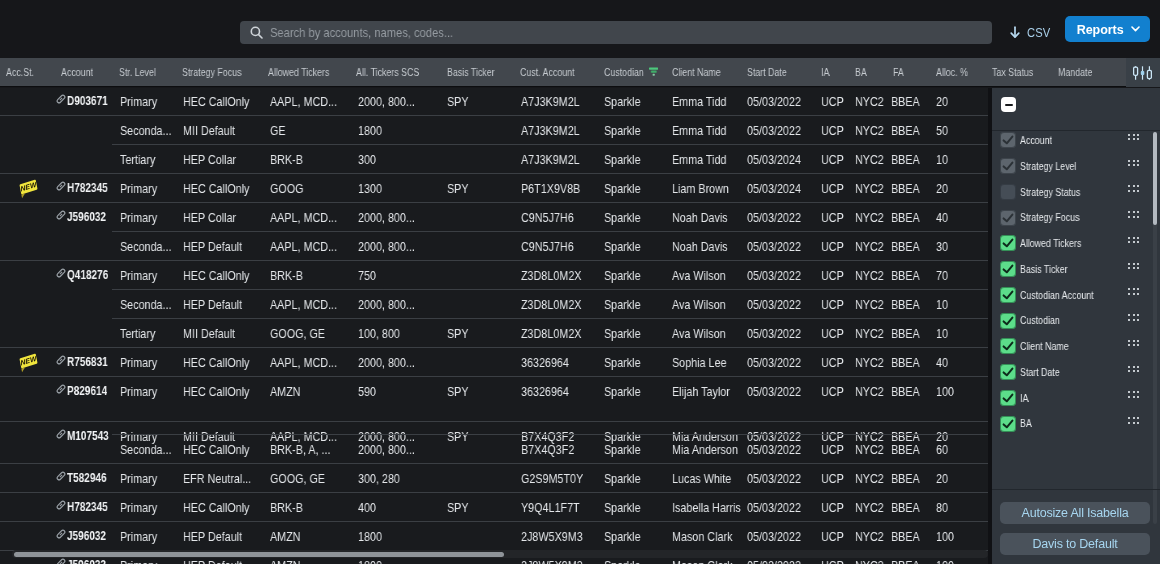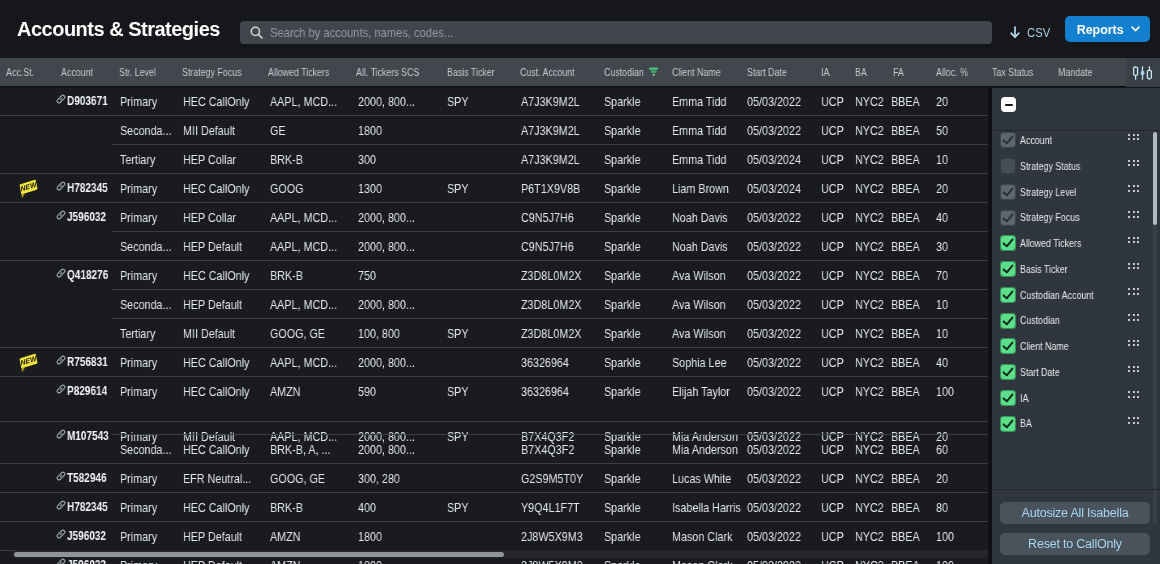--- a/index.html
+++ b/index.html
@@ -67,21 +67,20 @@
   .pbtn { position:absolute; left:8px; width:150px; height:22px; background:#4a525b; border-radius:5px; color:#a7d6f0; font-size:12.5px; letter-spacing:-0.2px; text-align:center; line-height:22px; cursor:pointer; }
   .pbtn.autosize { top:12px; }
   .pbtn.reset { top:43px; }
 </style>
 </head>
 <body>
 
 <div id="app">
 
   <div class="topbar">
-    <div class="page-title">Accounts &amp; Strategies</div>
     <div class="searchbar">
       <svg width="13" height="13" viewBox="0 0 13 13">
           <circle cx="5.4" cy="5.4" r="4.1" fill="none" stroke="#cfd4d9" stroke-width="1.6"></circle>
           <line x1="8.6" y1="8.6" x2="12" y2="12" stroke="#cfd4d9" stroke-width="1.6" stroke-linecap="round"></line>
         </svg>
       <span class="ph">Search by accounts, names, codes...</span>
     </div>
     <div class="csv-btn">
       <svg width="12" height="13" viewBox="0 0 12 13">
           <line x1="6" y1="1.2" x2="6" y2="10.6" stroke="#b6d8ef" stroke-width="1.7" stroke-linecap="round"></line>
@@ -498,38 +497,38 @@
           <div class="grip">
             <i style="left: 0px; top: 0px;"></i>
             <i style="left: 4.5px; top: 0px;"></i>
             <i style="left: 9px; top: 0px;"></i>
             <i style="left: 0px; top: 4.5px;"></i>
             <i style="left: 4.5px; top: 4.5px;"></i>
             <i style="left: 9px; top: 4.5px;"></i>
           </div>
         </div>
         <div class="pitem">
+          <div class="cb checked-disabled">
+            <svg width="16" height="16" viewBox="0 0 16 16">
+              <polyline points="3.6,8.4 6.8,11.3 12.4,4.6" fill="none" stroke="#2b3136" stroke-width="2" stroke-linecap="round" stroke-linejoin="round"></polyline>
+            </svg>
+          </div>
+          <div class="lbl">Strategy Level</div>
+          <div class="grip">
+            <i style="left: 0px; top: 0px;"></i>
+            <i style="left: 4.5px; top: 0px;"></i>
+            <i style="left: 9px; top: 0px;"></i>
+            <i style="left: 0px; top: 4.5px;"></i>
+            <i style="left: 4.5px; top: 4.5px;"></i>
+            <i style="left: 9px; top: 4.5px;"></i>
+          </div>
+        </div>
+        <div class="pitem">
           <div class="cb unchecked-disabled"></div>
           <div class="lbl">Strategy Status</div>
-          <div class="grip">
-            <i style="left: 0px; top: 0px;"></i>
-            <i style="left: 4.5px; top: 0px;"></i>
-            <i style="left: 9px; top: 0px;"></i>
-            <i style="left: 0px; top: 4.5px;"></i>
-            <i style="left: 4.5px; top: 4.5px;"></i>
-            <i style="left: 9px; top: 4.5px;"></i>
-          </div>
-        </div>
-        <div class="pitem">
-          <div class="cb checked-disabled">
-            <svg width="16" height="16" viewBox="0 0 16 16">
-              <polyline points="3.6,8.4 6.8,11.3 12.4,4.6" fill="none" stroke="#2b3136" stroke-width="2" stroke-linecap="round" stroke-linejoin="round"></polyline>
-            </svg>
-          </div>
-          <div class="lbl">Strategy Level</div>
           <div class="grip">
             <i style="left: 0px; top: 0px;"></i>
             <i style="left: 4.5px; top: 0px;"></i>
             <i style="left: 9px; top: 0px;"></i>
             <i style="left: 0px; top: 4.5px;"></i>
             <i style="left: 4.5px; top: 4.5px;"></i>
             <i style="left: 9px; top: 4.5px;"></i>
           </div>
         </div>
         <div class="pitem">
@@ -674,17 +673,17 @@
             <i style="left: 0px; top: 4.5px;"></i>
             <i style="left: 4.5px; top: 4.5px;"></i>
             <i style="left: 9px; top: 4.5px;"></i>
           </div>
         </div>
       </div>
     <div class="panel-vscroll-track"></div>
     <div class="panel-vscroll"></div>
     <div class="panel-footer">
       <div class="pbtn autosize">Autosize All Isabella</div>
-      <div class="pbtn reset">Reset to CallOnly</div>
+      <div class="pbtn reset">Davis to Default</div>
     </div>
   </div>
 
 </div>
 
 </body></html>

